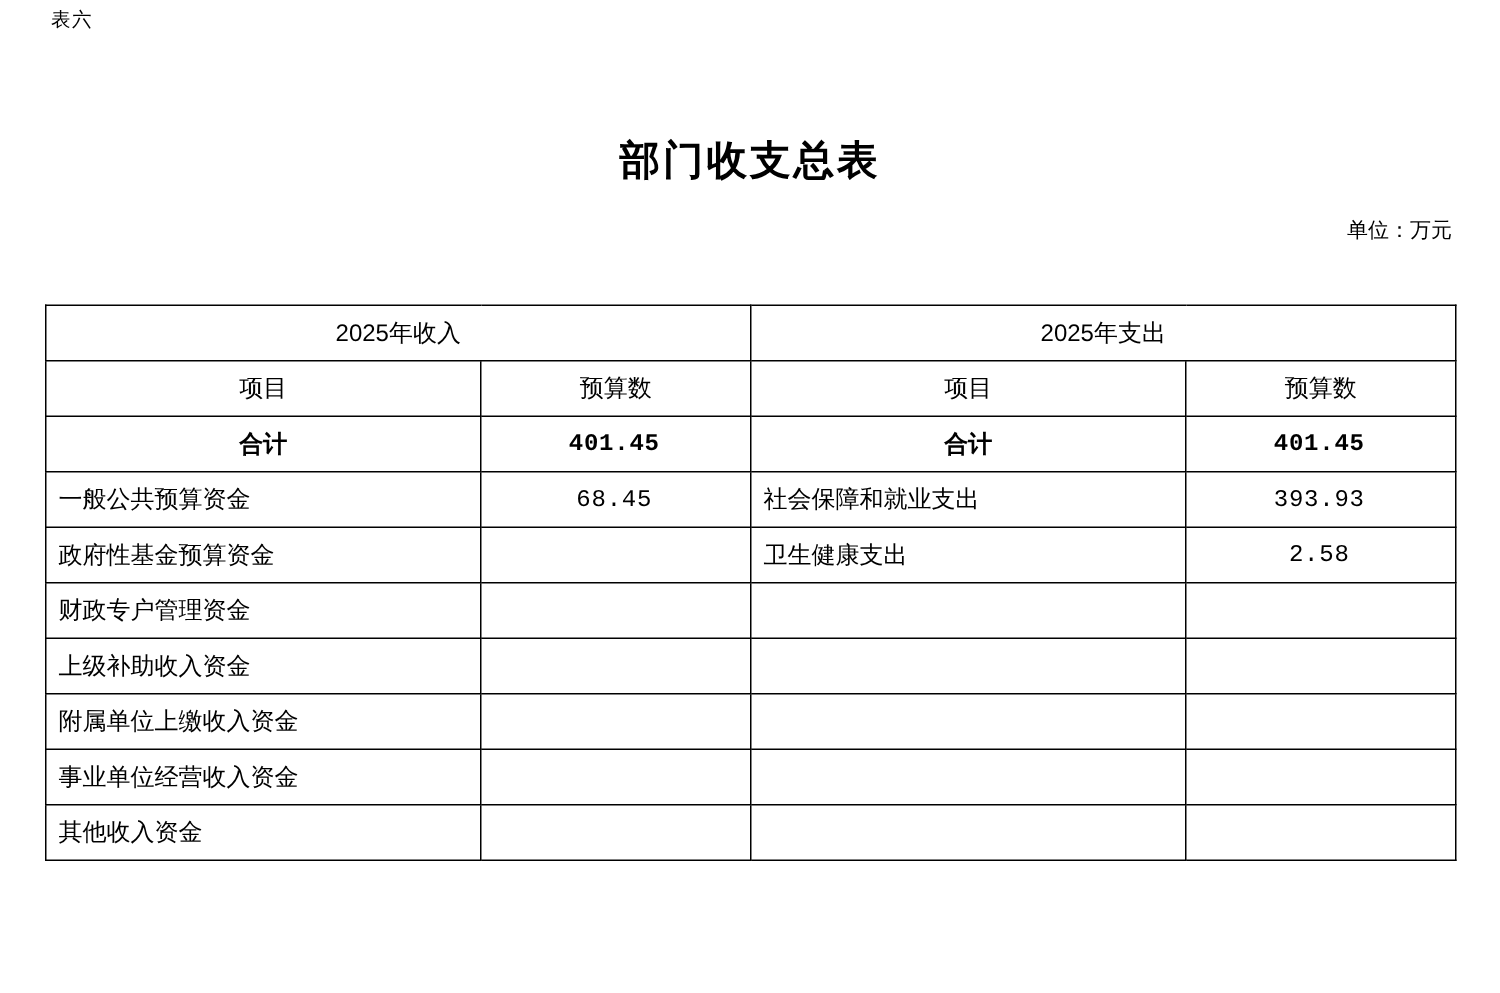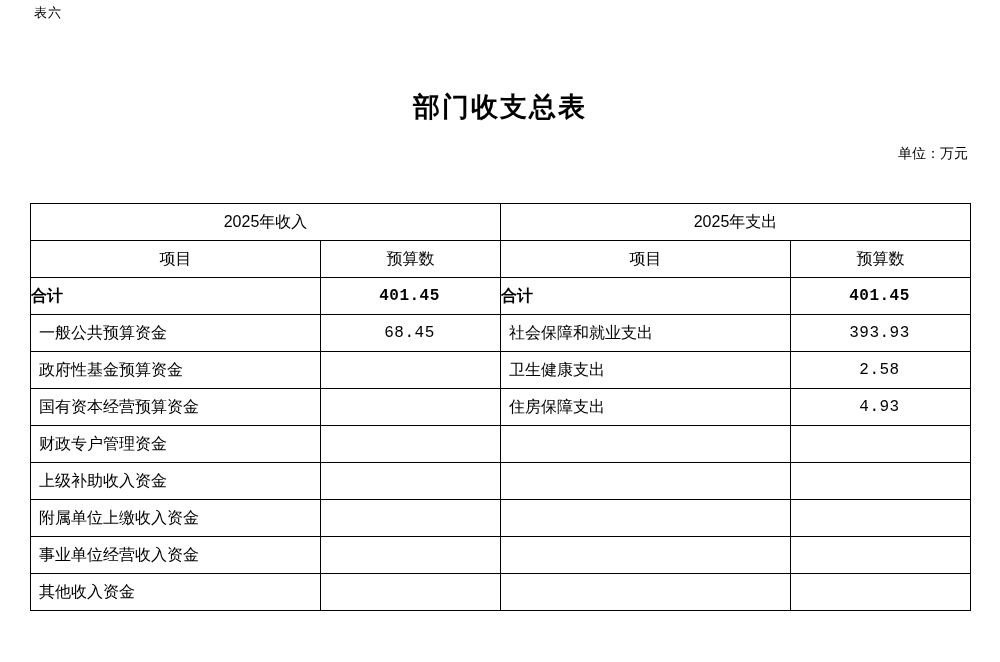--- a/index.html
+++ b/index.html
@@ -91,21 +91,21 @@
   .cell-num {
     display: block;
     padding: 0 10px 0 8px;
     text-align: center;
     font-family: "Liberation Mono", "DejaVu Sans Mono", monospace;
     font-size: 16px;
     letter-spacing: 0.5px;
   }
   .row-total .cell-center {
     display: block;
-    text-align: left;
+    text-align: center;
   }
   .row-total .cell-num {
     font-weight: bold;
     font-family: "Liberation Mono", "DejaVu Sans Mono", monospace;
   }
   .data-row td { height: 36px; }
 </style>
 </head>
 <body>
 
@@ -173,34 +173,20 @@
           </td>
         <td>
             <span class="cell-text">卫生健康支出</span>
           </td>
         <td>
             <span class="cell-num">2.58</span>
           </td>
       </tr>
       <tr class="data-row">
         <td>
-            <span class="cell-text">国有资本经营预算资金</span>
-          </td>
-        <td>
-            <span class="cell-num"></span>
-          </td>
-        <td>
-            <span class="cell-text">住房保障支出</span>
-          </td>
-        <td>
-            <span class="cell-num">4.93</span>
-          </td>
-      </tr>
-      <tr class="data-row">
-        <td>
             <span class="cell-text">财政专户管理资金</span>
           </td>
         <td>
             <span class="cell-num"></span>
           </td>
         <td>
             <span class="cell-text"></span>
           </td>
         <td>
             <span class="cell-num"></span>

